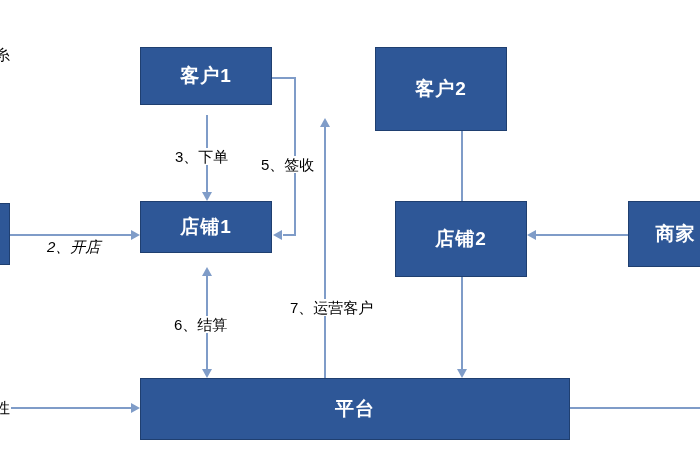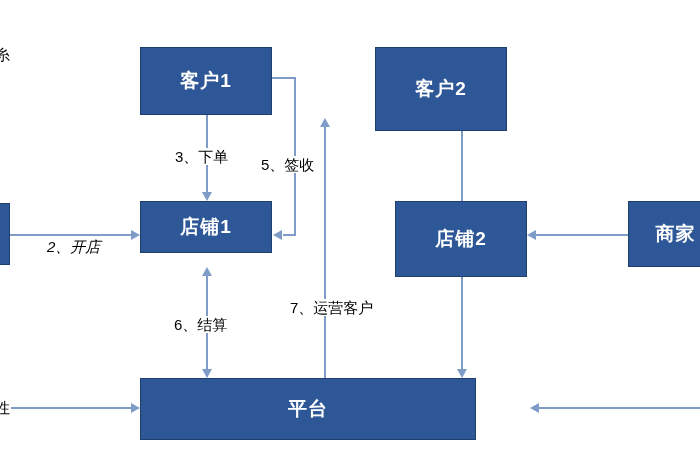--- a/index.html
+++ b/index.html
@@ -56,21 +56,21 @@
 
   <div class="line" style="left:324px; top:127px; width:2px; height:251px;"></div>
   <div class="ah ah-up" style="left:320px; top:118px;"></div>
 
   <div class="line" style="left:0px; top:407px; width:131px; height:2px;"></div>
   <div class="ah ah-right" style="left:131px; top:403px;"></div>
 
   <div class="line" style="left:539px; top:407px; width:161px; height:2px;"></div>
   <div class="ah ah-left" style="left:530px; top:403px;"></div>
 
-  <div class="box" style="left:140px; top:47px; width:132px; height:68px;">
+  <div class="box" style="left:140px; top:47px; width:132px; height:58px;">
     <span>客户1</span>
   </div>
 
   <div class="box" style="left:375px; top:47px; width:132px; height:84px;align-items:center;">
     <span>客户2</span>
   </div>
 
   <div class="box" style="left:140px; top:201px; width:132px; height:52px;">
     <span>店铺1</span>
   </div>
@@ -78,21 +78,21 @@
   <div class="box" style="left:395px; top:201px; width:132px; height:76px;">
     <span>店铺2</span>
   </div>
 
   <div class="box" style="left:628px; top:201px; width:95px; height:66px;">
     <span>商家</span>
   </div>
 
   <div class="box" style="left:-45px; top:203px; width:55px; height:62px;"></div>
 
-  <div class="box" style="left:140px; top:378px; width:336px; height:62px;">
+  <div class="box" style="left:140px; top:378px; width:430px; height:62px;">
     <span>平台</span>
   </div>
 
   <div class="elabel" style="left:174px; top:148px;">3、下单</div>
 
   <div class="elabel" style="left:260px; top:156px;">5、签收</div>
 
   <div class="elabel" style="left:46px; top:238px;font-style:italic;">2、开店</div>
 
   <div class="elabel" style="left:173px; top:316px;">6、结算</div>

